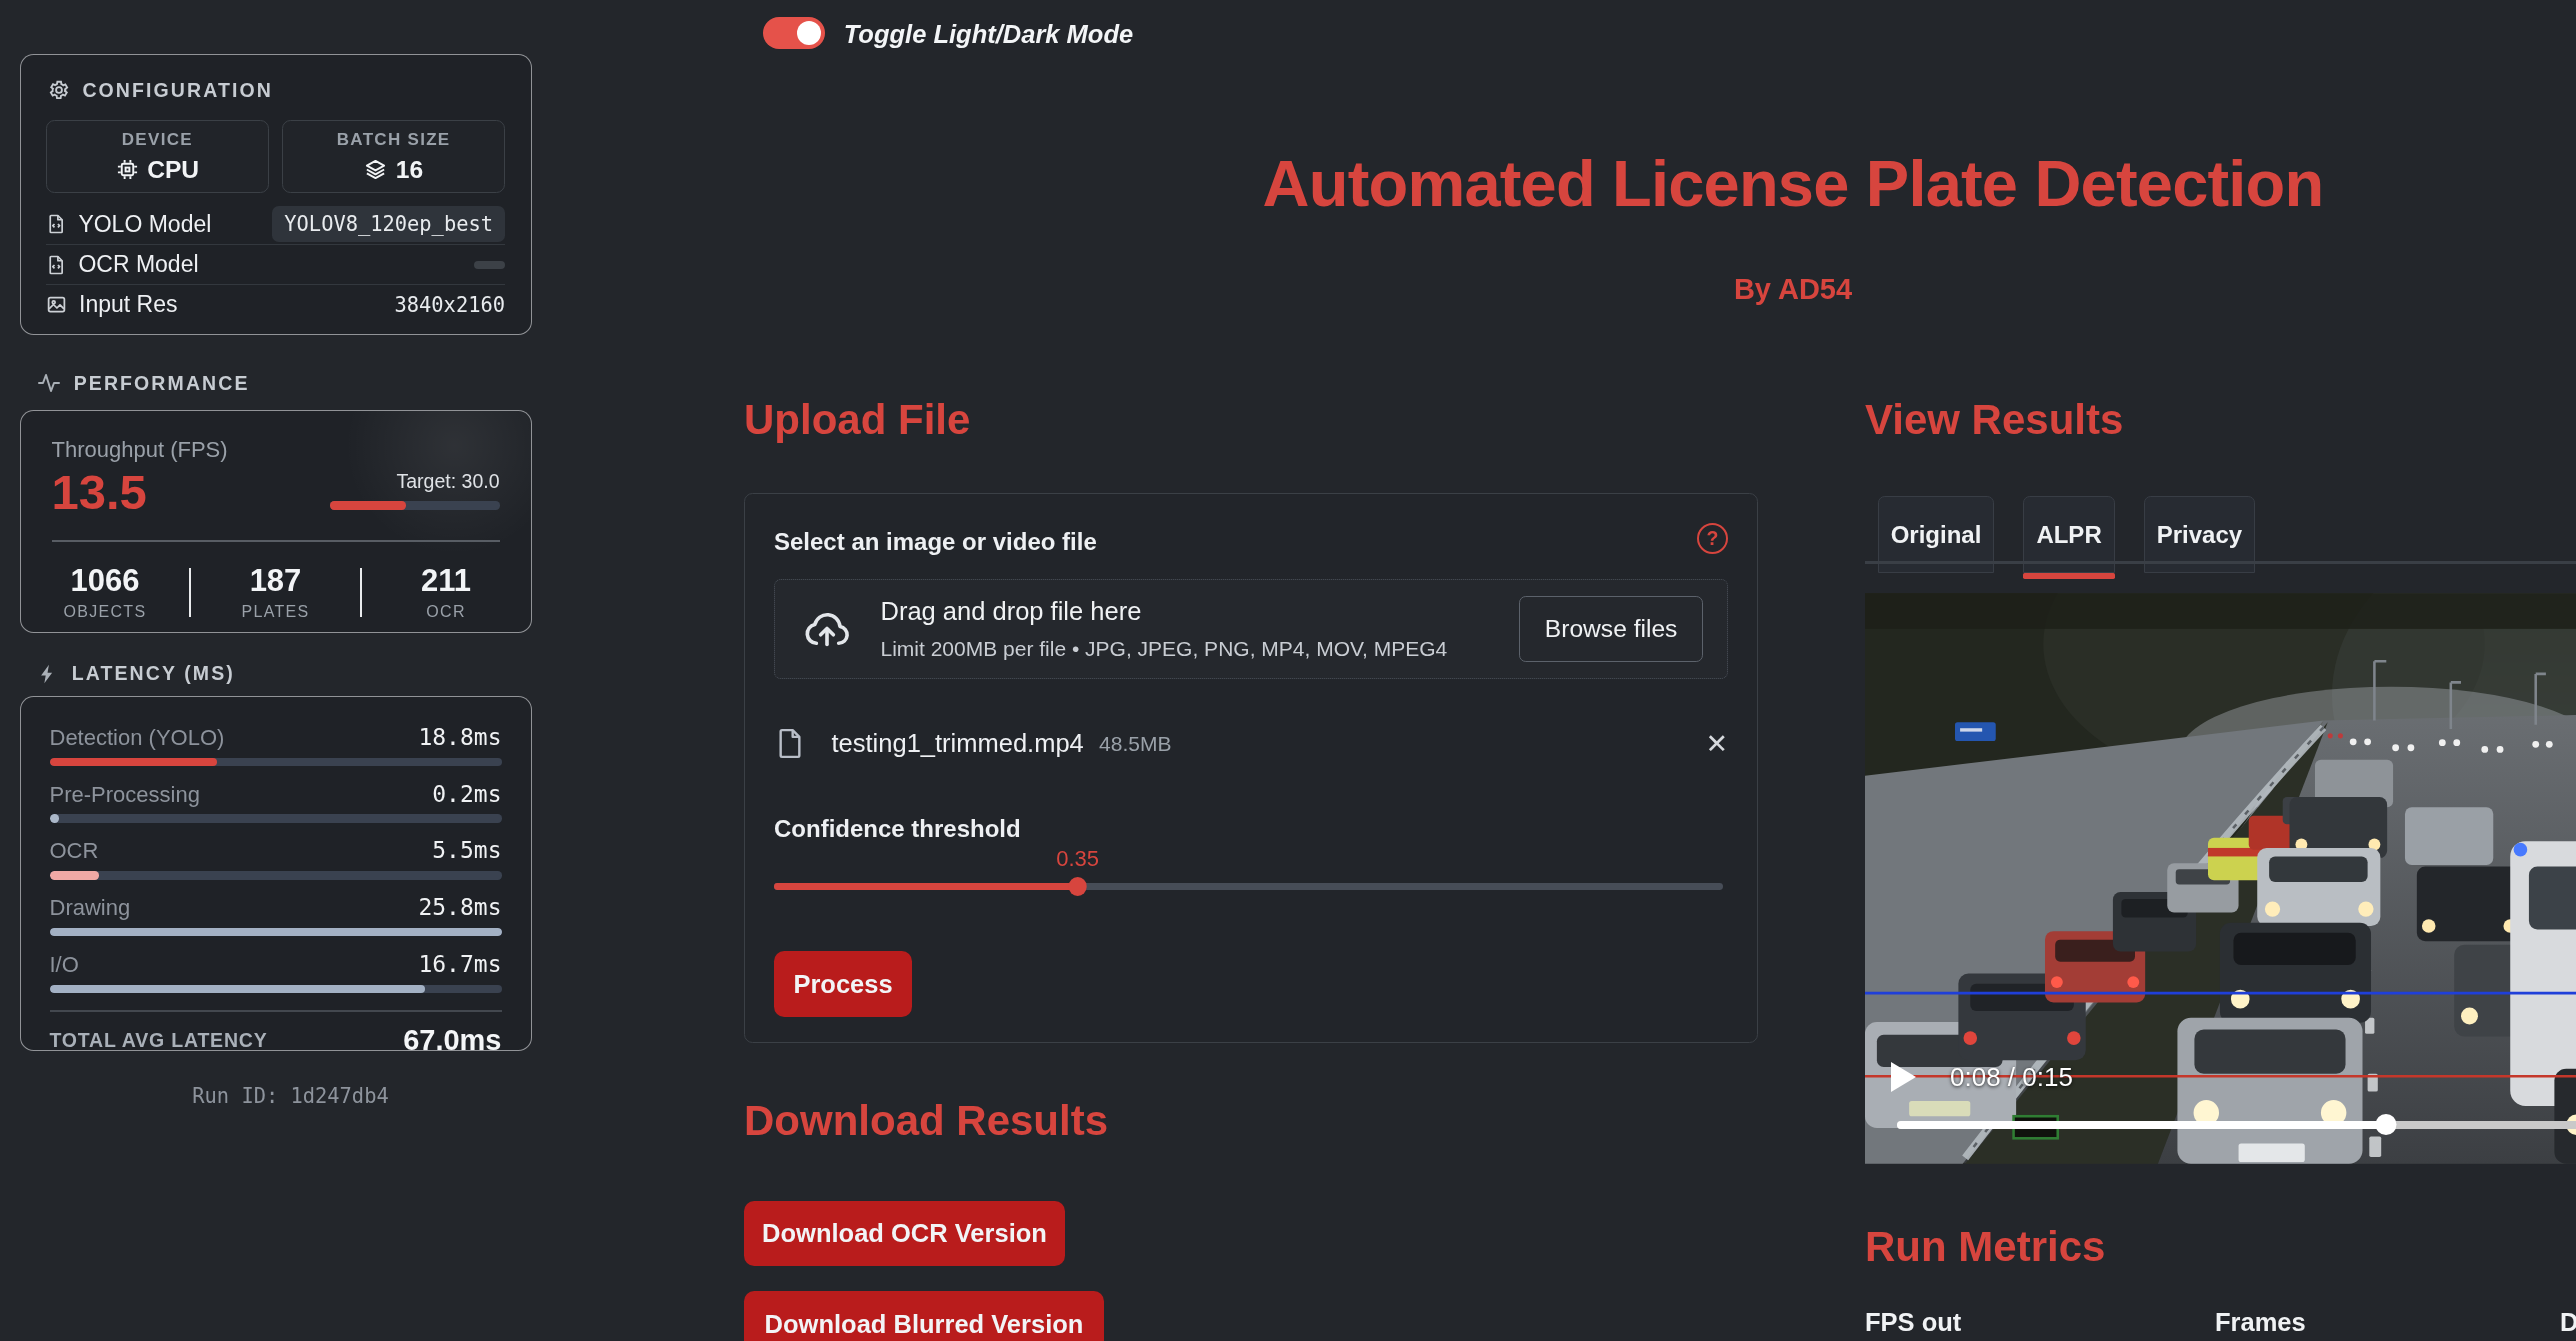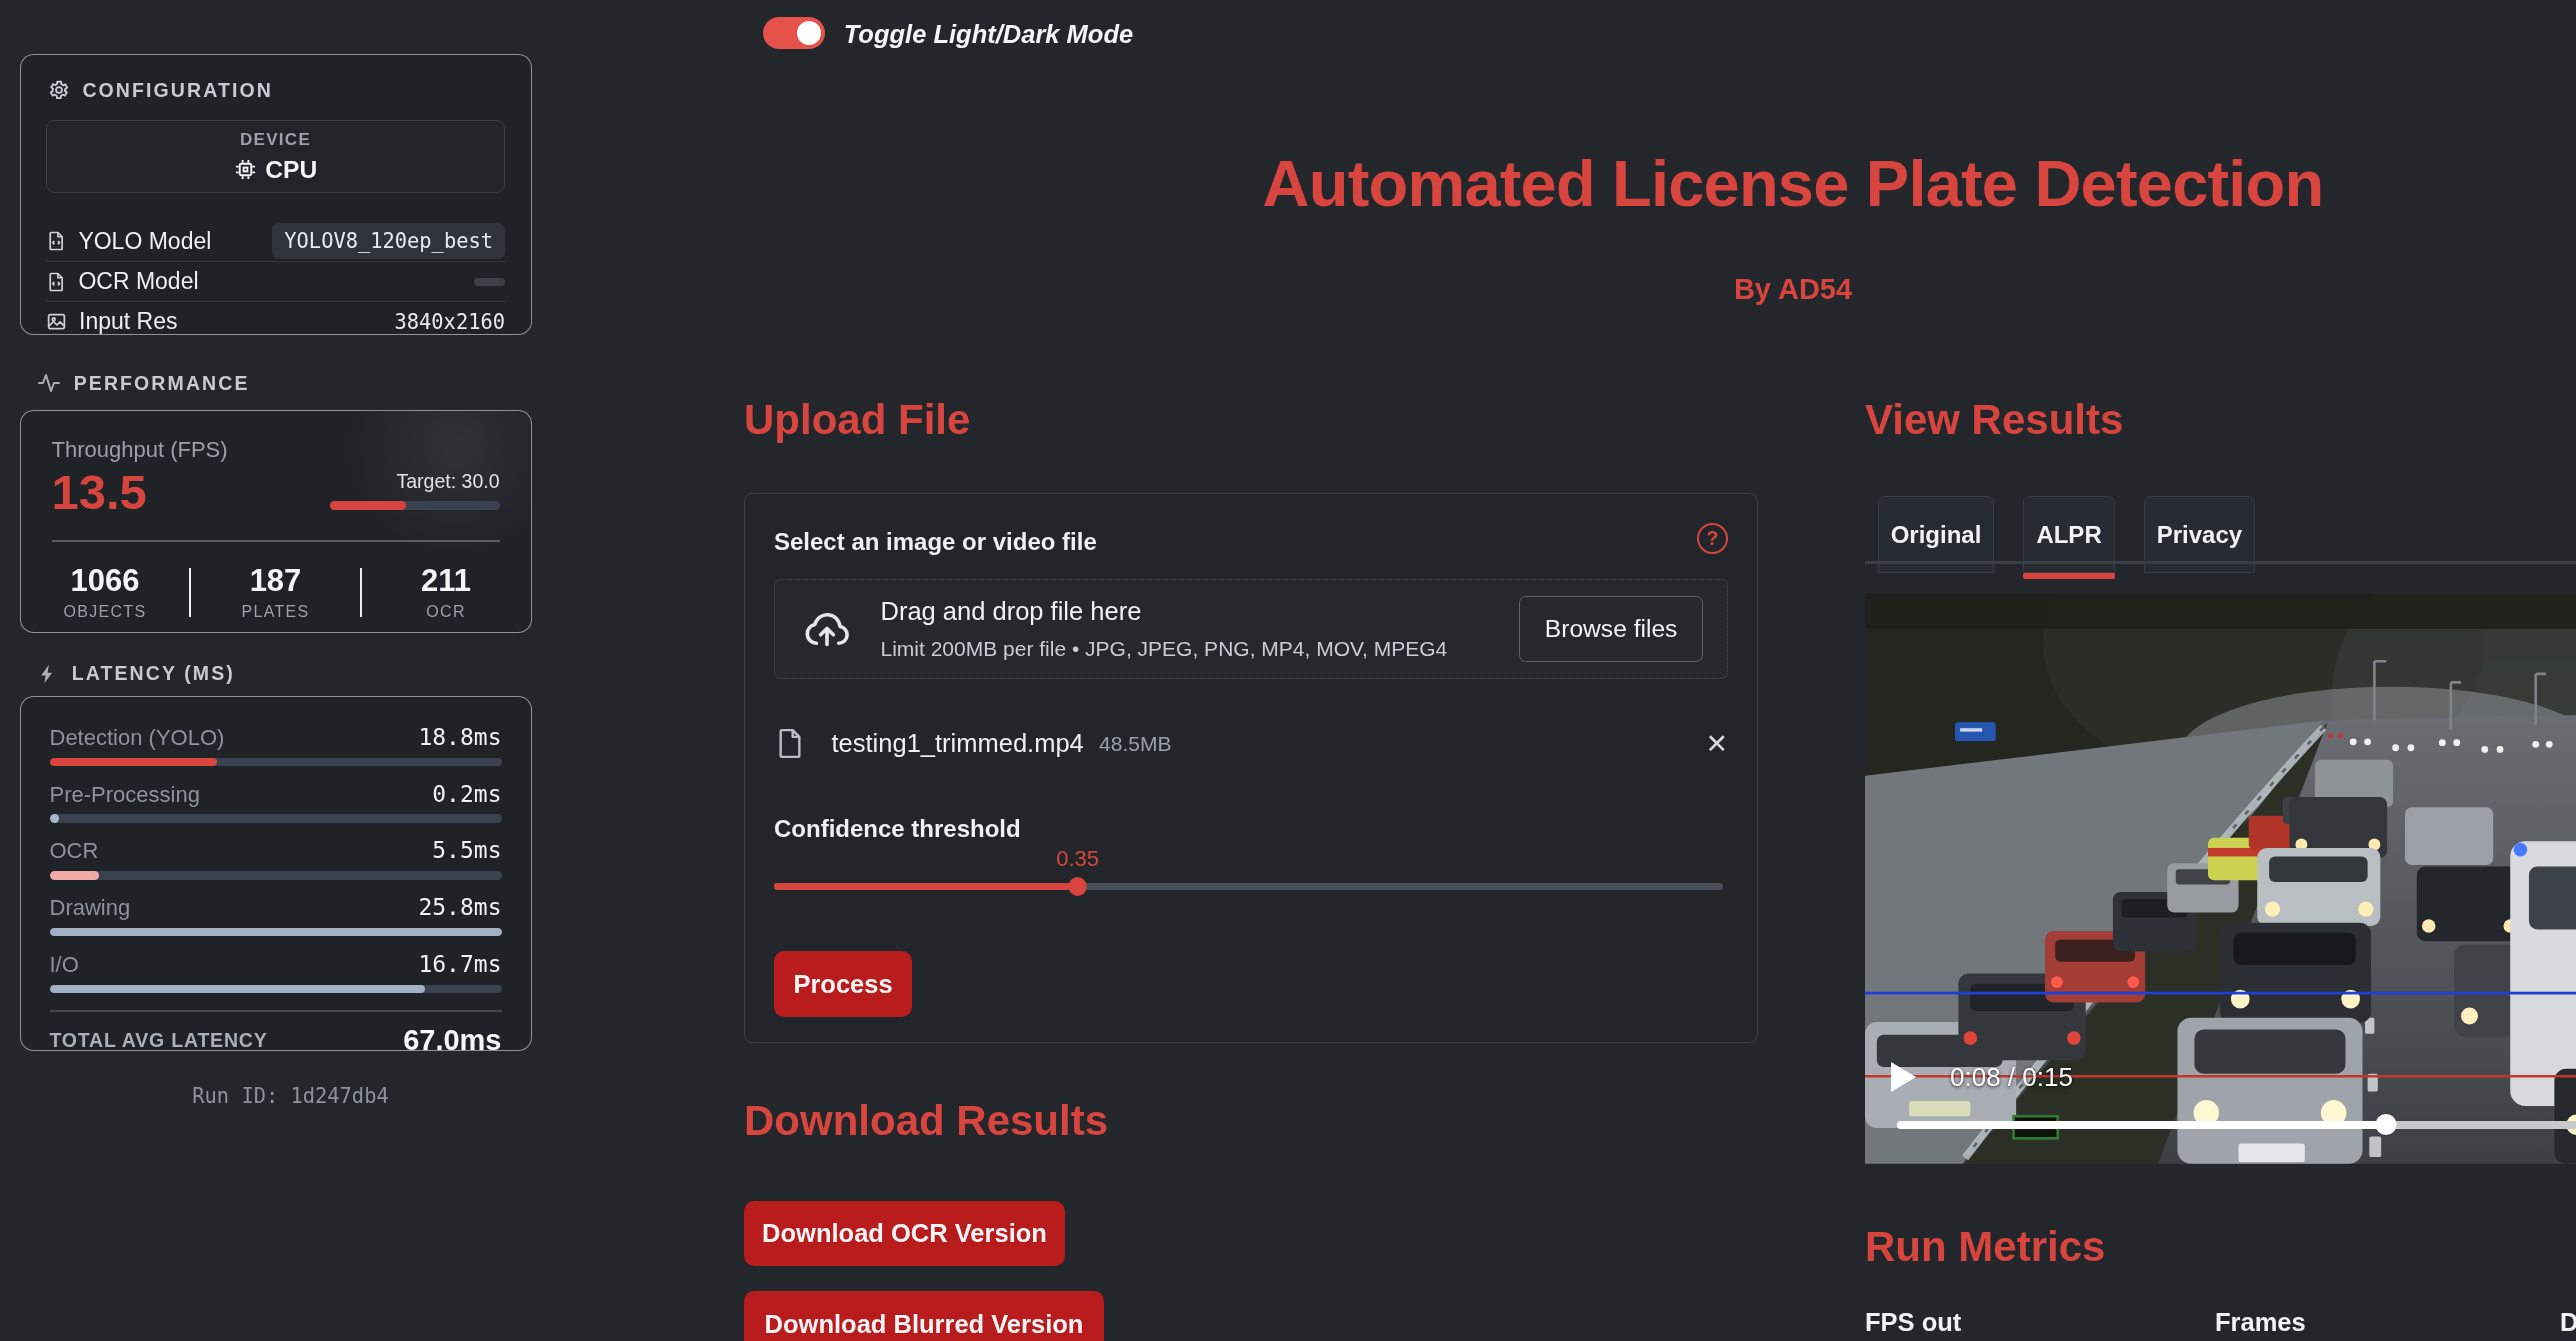--- a/index.html
+++ b/index.html
@@ -30,21 +30,21 @@
   .cfg-boxes { display:flex; gap:13.6px; }
   .cfg-box {
     flex:1; height:73px; border:1.7px solid #3b4046; border-radius:8.5px;
     display:flex; flex-direction:column; align-items:center; justify-content:center; gap:6px;
     background:#212429;
   }
   .cfg-box .lbl { color:#9aa1a9; font-size:17px; letter-spacing:1.3px; font-weight:bold; }
   .cfg-box .val { color:#f2f4f6; font-size:24.6px; font-weight:bold; display:flex; align-items:center; gap:8.5px; }
   .cfg-row { display:flex; align-items:center; justify-content:space-between; height:40px; }
   .cfg-row + .cfg-row { border-top:0.8px solid #33383e; }
-  .cfg-rows { margin-top:28px; }
+  .cfg-rows { margin-top:11px; }
   .cfg-row .lab { display:flex; align-items:center; gap:12px; font-size:23px; color:#eef0f3; }
   .cfg-row .lab .ic { color:#cdd1d6; display:flex; }
   .cfg-row .v { font-size:20.4px; color:#e8ebee; }
   .badge { background:#2f343b; border-radius:6.8px; padding:6px 12px; font-size:19.5px; }
   .pill-skeleton { width:31px; height:7.6px; border-radius:4.2px; background:#3c4147; }
 
   #perf-card { top:410px; height:223px; padding:25.5px 31px; overflow:hidden; }
   #perf-card::before { content:""; position:absolute; right:-34px; top:-76px; width:221px; height:221px;
     border-radius:50%; background:radial-gradient(circle, rgba(255,255,255,.07), rgba(255,255,255,0) 70%); }
   .tp-label { color:#9aa1a9; font-size:22px; }
@@ -166,20 +166,33 @@
           <span class="ic">
             <svg width="23" height="23" viewBox="0 0 24 24" fill="none" stroke="currentColor" stroke-width="2">
                 <rect x="6" y="6" width="12" height="12" rx="1.5"></rect>
                 <rect x="10" y="10" width="4" height="4"></rect>
                 <path d="M9 2v3M15 2v3M9 19v3M15 19v3M2 9h3M2 15h3M19 9h3M19 15h3"></path>
               </svg>
           </span>
           <span>CPU</span>
         </div>
       </div>
+      <div class="cfg-box">
+        <div class="lbl">BATCH SIZE</div>
+        <div class="val">
+          <span class="ic">
+            <svg width="23" height="23" viewBox="0 0 24 24" fill="none" stroke="currentColor" stroke-width="2" stroke-linejoin="round">
+                <path d="M12 3 3 8l9 5 9-5-9-5z"></path>
+                <path d="m3 12 9 5 9-5"></path>
+                <path d="m3 16 9 5 9-5"></path>
+              </svg>
+          </span>
+          <span>16</span>
+        </div>
+      </div>
     </div>
     <div class="cfg-rows">
       <div class="cfg-row">
         <span class="lab">
           <span class="ic">
             <svg width="20.4" height="22" viewBox="0 0 24 24" fill="none" stroke="currentColor" stroke-width="2" stroke-linejoin="round">
                 <path d="M14 2H6a1 1 0 0 0-1 1v18a1 1 0 0 0 1 1h12a1 1 0 0 0 1-1V7z"></path>
                 <path d="M14 2v5h5"></path>
                 <path d="m10 12-2 2 2 2M14 12l2 2-2 2"></path>
               </svg>

